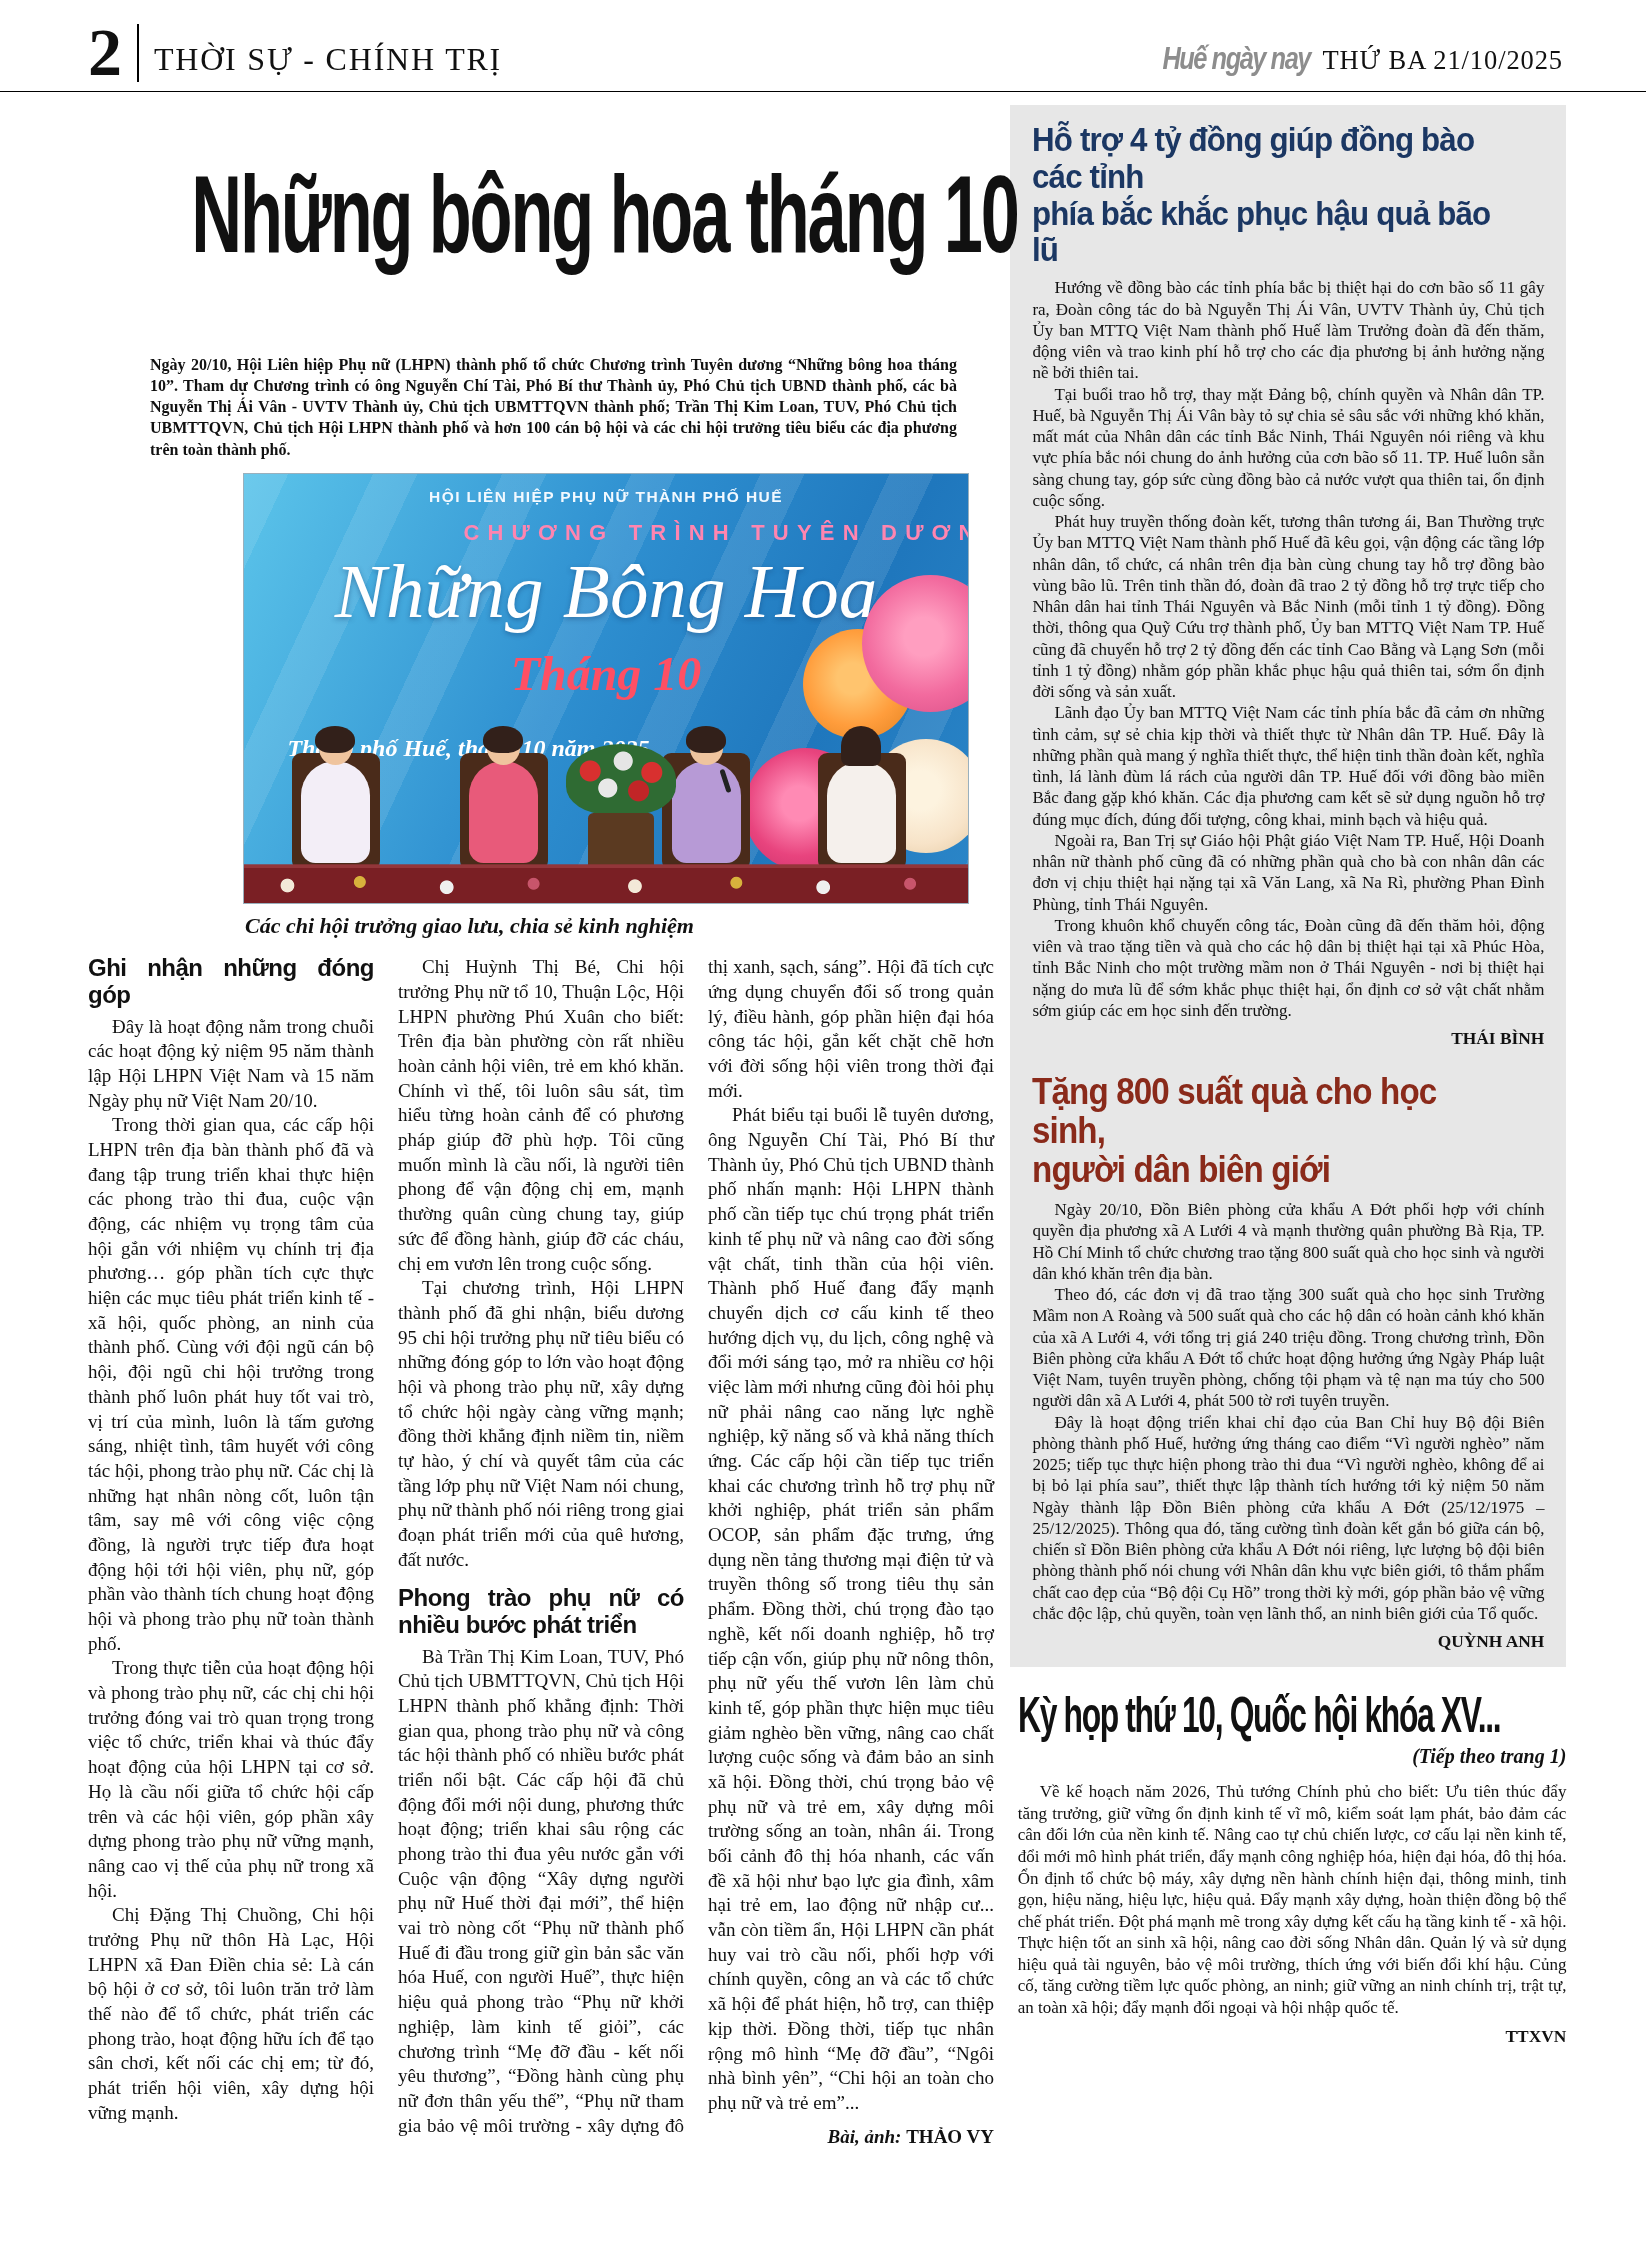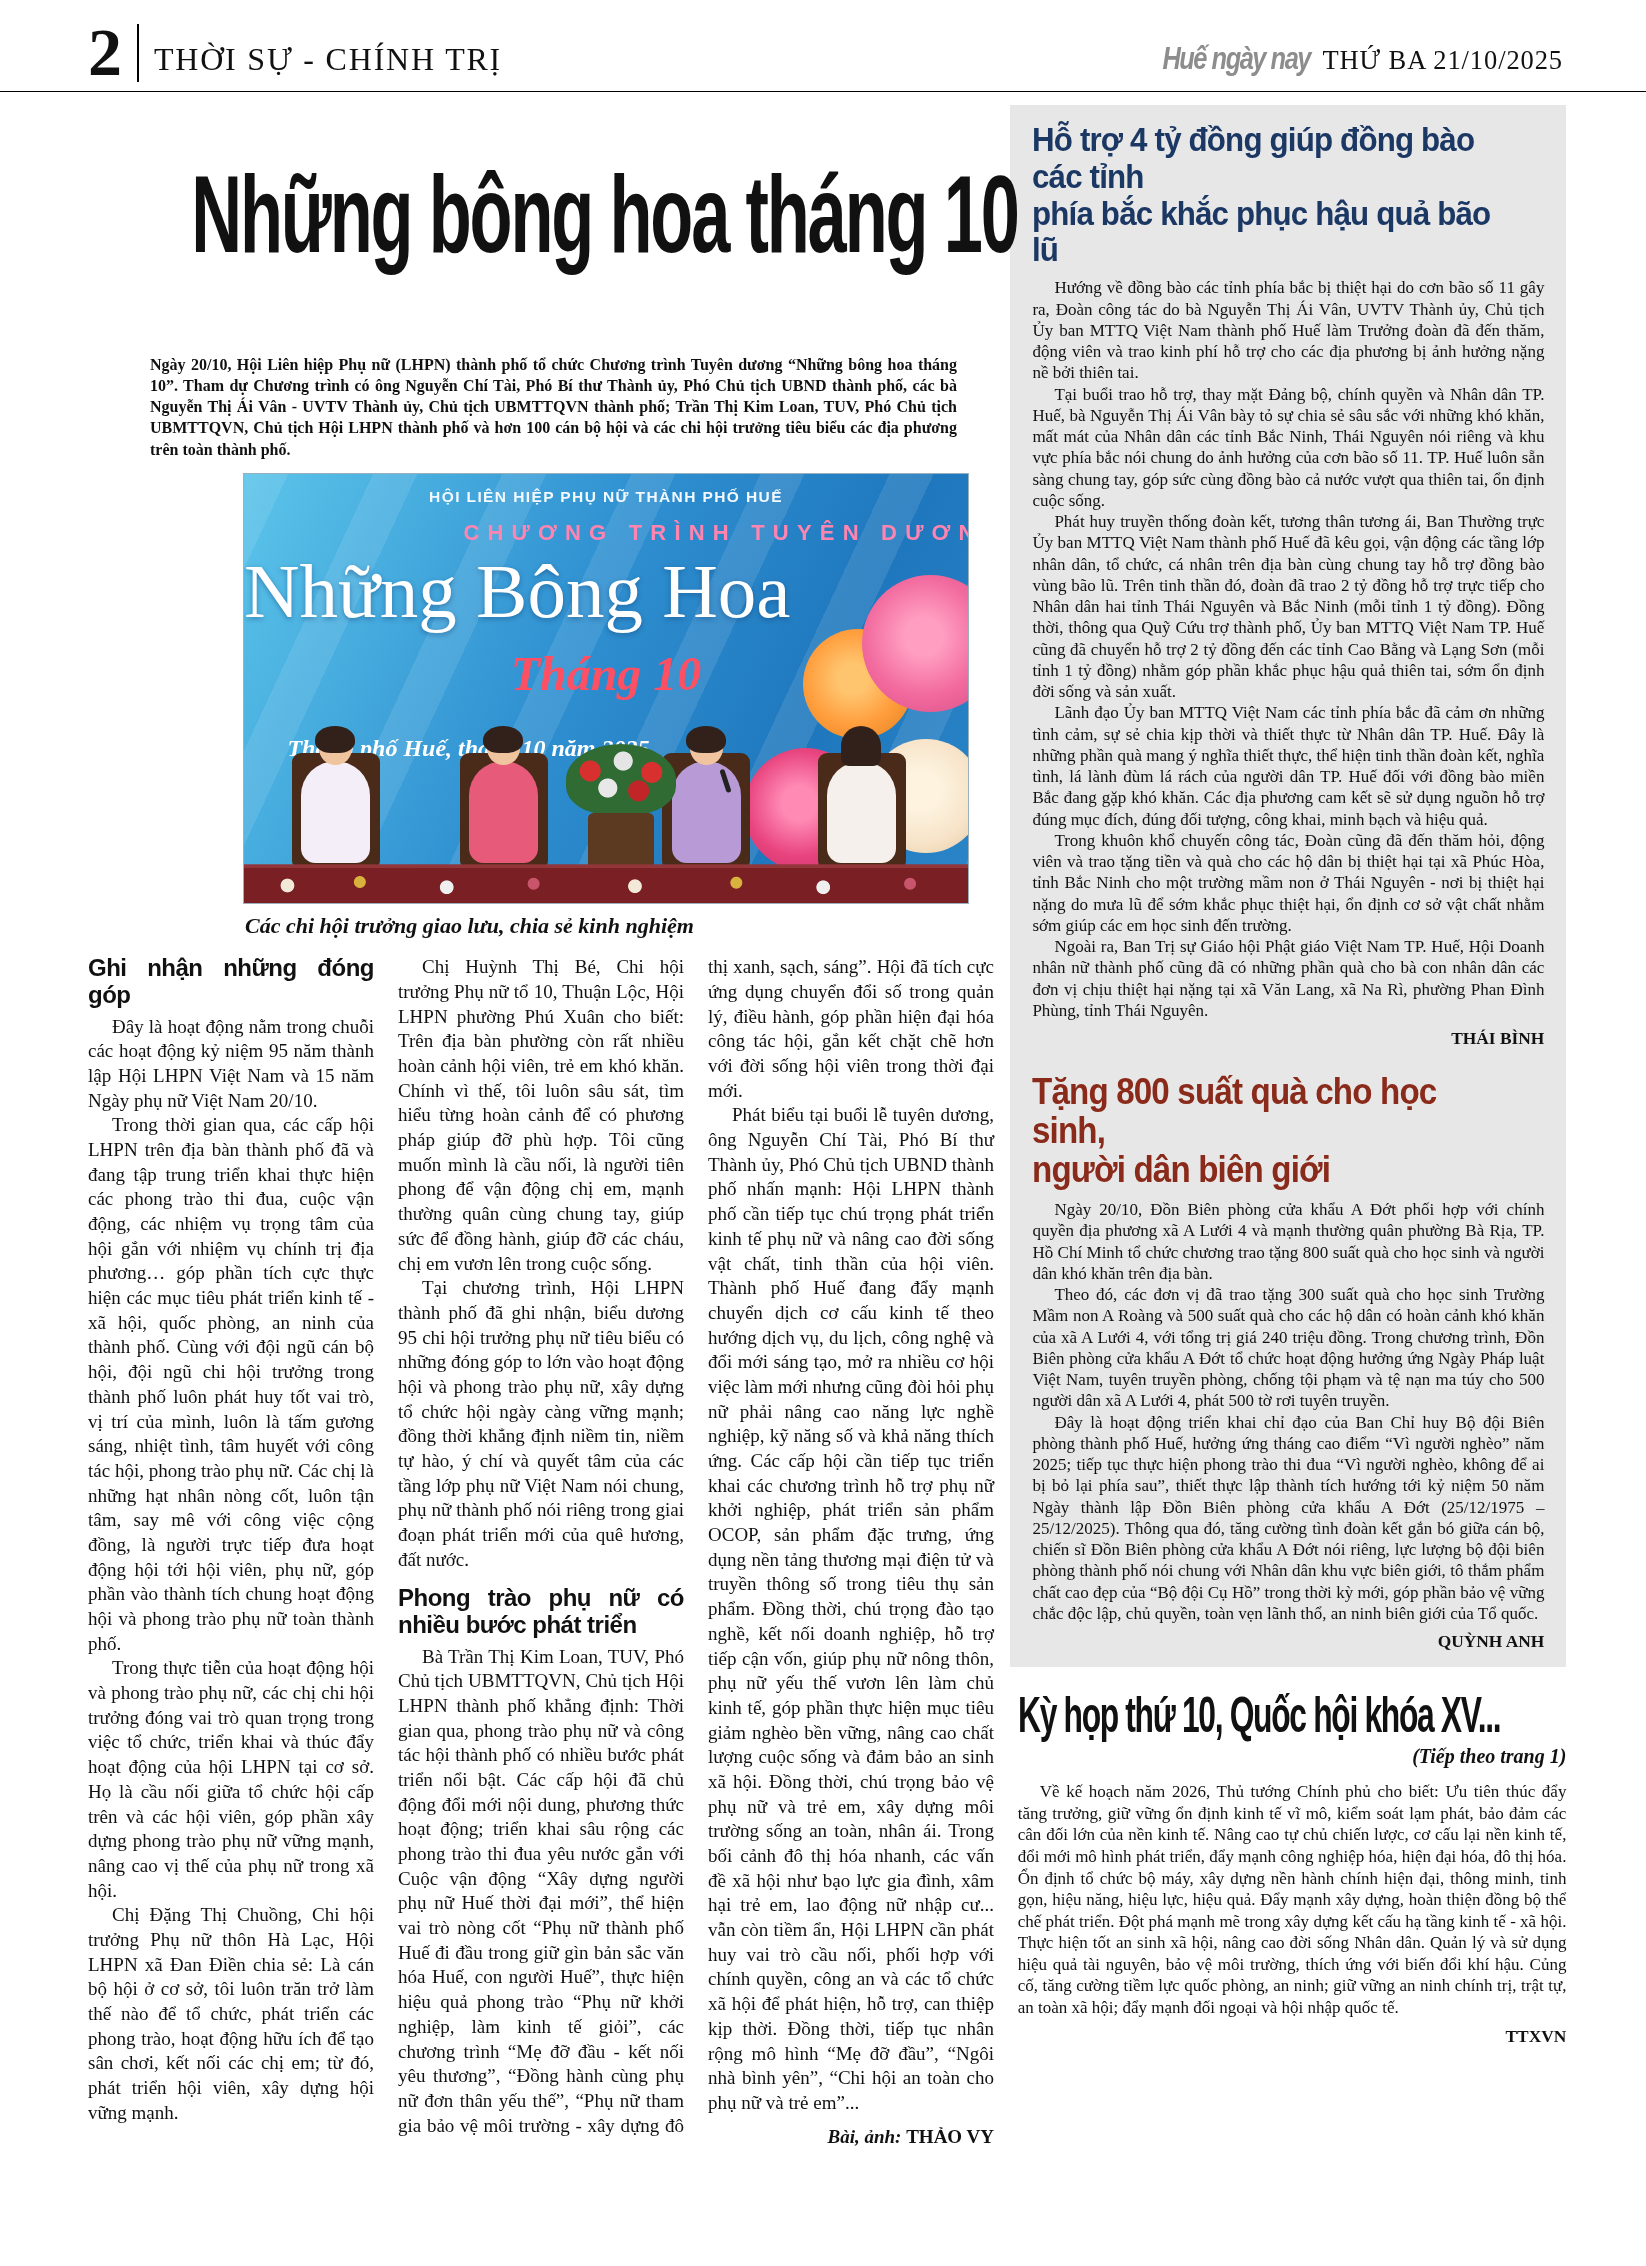--- a/index.html
+++ b/index.html
@@ -33,22 +33,22 @@
 
   .photo{position:relative;width:724px;height:429px;margin:9.1px 0 5.5px 155px;
          border:0.9px solid #9ab0bd;overflow:hidden;
          background:linear-gradient(115deg,#5bc4ea 0%,#2e8fd0 45%,#1f77bd 75%,#2b86c8 100%);}
   .photo::before{content:"";position:absolute;inset:0;
          background:repeating-linear-gradient(115deg,rgba(255,255,255,.10) 0 40px,rgba(255,255,255,0) 40px 117px);}
   .p-org{position:absolute;top:14.6px;width:100%;text-align:center;color:#f2f9ff;
          font-family:"Liberation Sans",sans-serif;font-weight:bold;font-size:15.5px;letter-spacing:1.4px;}
   .p-program{position:absolute;top:46px;width:100%;text-align:right;color:#ff85b0;
          font-family:"Liberation Sans",sans-serif;font-weight:bold;font-size:22px;letter-spacing:8.2px;padding-left:40px;}
-  .p-script{position:absolute;top:79px;width:100%;color:#fff;
-         font-size:77px;line-height:1;text-shadow:0 1.8px 5.5px rgba(20,60,110,.45);}
+  .p-script{position:absolute;top:79px;width:100%;text-align:center;color:#fff;
+         font-style:italic;font-size:77px;line-height:1;text-shadow:0 1.8px 5.5px rgba(20,60,110,.45);}
   .p-sub{position:absolute;top:172px;width:100%;text-align:center;color:#ff4f63;
          font-style:italic;font-weight:bold;font-size:48px;}
   .p-loc{position:absolute;top:261px;left:0;width:62%;text-align:center;color:#fff;
          font-style:italic;font-weight:bold;font-size:24px;}
   .chair{position:absolute;bottom:33px;width:88px;height:117px;background:#4a2b1a;border-radius:9.1px;}
   .person{position:absolute;bottom:40px;width:69px;}
   .head{position:relative;width:33px;height:33px;margin:0 auto;border-radius:50%;background:#efc49e;}
   .hair{position:absolute;top:-5.5px;left:-3.7px;width:40px;height:27.4px;border-radius:50% 50% 40% 40%;background:#32201a;}
   .dress{width:69px;height:102px;margin-top:-3.7px;border-radius:35px 35px 14.6px 14.6px;}
   .mic{position:absolute;top:37px;left:51px;width:4.6px;height:24px;background:#222;border-radius:2.7px;transform:rotate(-18deg);}
@@ -198,22 +198,22 @@
         <article>
           <h2 class="r-head navy">
             <span>Hỗ trợ 4 tỷ đồng giúp đồng bào các tỉnh</span><br>
             <span>phía bắc khắc phục hậu quả bão lũ</span>
           </h2>
           <div class="r-body">
             <p>Hướng về đồng bào các tỉnh phía bắc bị thiệt hại do cơn bão số 11 gây ra, Đoàn công tác do bà Nguyễn Thị Ái Vân, UVTV Thành ủy, Chủ tịch Ủy ban MTTQ Việt Nam thành phố Huế làm Trưởng đoàn đã đến thăm, động viên và trao kinh phí hỗ trợ cho các địa phương bị ảnh hưởng nặng nề bởi thiên tai.</p>
             <p>Tại buổi trao hỗ trợ, thay mặt Đảng bộ, chính quyền và Nhân dân TP. Huế, bà Nguyễn Thị Ái Vân bày tỏ sự chia sẻ sâu sắc với những khó khăn, mất mát của Nhân dân các tỉnh Bắc Ninh, Thái Nguyên nói riêng và khu vực phía bắc nói chung do ảnh hưởng của cơn bão số 11. TP. Huế luôn sẵn sàng chung tay, góp sức cùng đồng bào cả nước vượt qua thiên tai, ổn định cuộc sống.</p>
             <p>Phát huy truyền thống đoàn kết, tương thân tương ái, Ban Thường trực Ủy ban MTTQ Việt Nam thành phố Huế đã kêu gọi, vận động các tầng lớp nhân dân, tổ chức, cá nhân trên địa bàn cùng chung tay hỗ trợ đồng bào vùng bão lũ. Trên tinh thần đó, đoàn đã trao 2 tỷ đồng hỗ trợ trực tiếp cho Nhân dân hai tỉnh Thái Nguyên và Bắc Ninh (mỗi tỉnh 1 tỷ đồng). Đồng thời, thông qua Quỹ Cứu trợ thành phố, Ủy ban MTTQ Việt Nam TP. Huế cũng đã chuyển hỗ trợ 2 tỷ đồng đến các tỉnh Cao Bằng và Lạng Sơn (mỗi tỉnh 1 tỷ đồng) nhằm góp phần khắc phục hậu quả thiên tai, sớm ổn định đời sống và sản xuất.</p>
             <p>Lãnh đạo Ủy ban MTTQ Việt Nam các tỉnh phía bắc đã cảm ơn những tình cảm, sự sẻ chia kịp thời và thiết thực từ Nhân dân TP. Huế. Đây là những phần quà mang ý nghĩa thiết thực, thể hiện tinh thần đoàn kết, nghĩa tình, lá lành đùm lá rách của người dân TP. Huế đối với đồng bào miền Bắc đang gặp khó khăn. Các địa phương cam kết sẽ sử dụng nguồn hỗ trợ đúng mục đích, đúng đối tượng, công khai, minh bạch và hiệu quả.</p>
+            <p>Ngoài ra, Ban Trị sự Giáo hội Phật giáo Việt Nam TP. Huế, Hội Doanh nhân nữ thành phố cũng đã có những phần quà cho bà con nhân dân các đơn vị chịu thiệt hại nặng tại xã Văn Lang, xã Na Rì, phường Phan Đình Phùng, tỉnh Thái Nguyên.</p>
             <p>Trong khuôn khổ chuyến công tác, Đoàn cũng đã đến thăm hỏi, động viên và trao tặng tiền và quà cho các hộ dân bị thiệt hại tại xã Phúc Hòa, tỉnh Bắc Ninh cho một trường mầm non ở Thái Nguyên - nơi bị thiệt hại nặng do mưa lũ để sớm khắc phục thiệt hại, ổn định cơ sở vật chất nhằm sớm giúp các em học sinh đến trường.</p>
-            <p>Ngoài ra, Ban Trị sự Giáo hội Phật giáo Việt Nam TP. Huế, Hội Doanh nhân nữ thành phố cũng đã có những phần quà cho bà con nhân dân các đơn vị chịu thiệt hại nặng tại xã Văn Lang, xã Na Rì, phường Phan Đình Phùng, tỉnh Thái Nguyên.</p>
           </div>
           <div class="r-byline">THÁI BÌNH</div>
         </article>
 
         <article>
           <h2 class="r-head maroon">
             <span>Tặng 800 suất quà cho học sinh,</span><br>
             <span>người dân biên giới</span>
           </h2>
           <div class="r-body">

